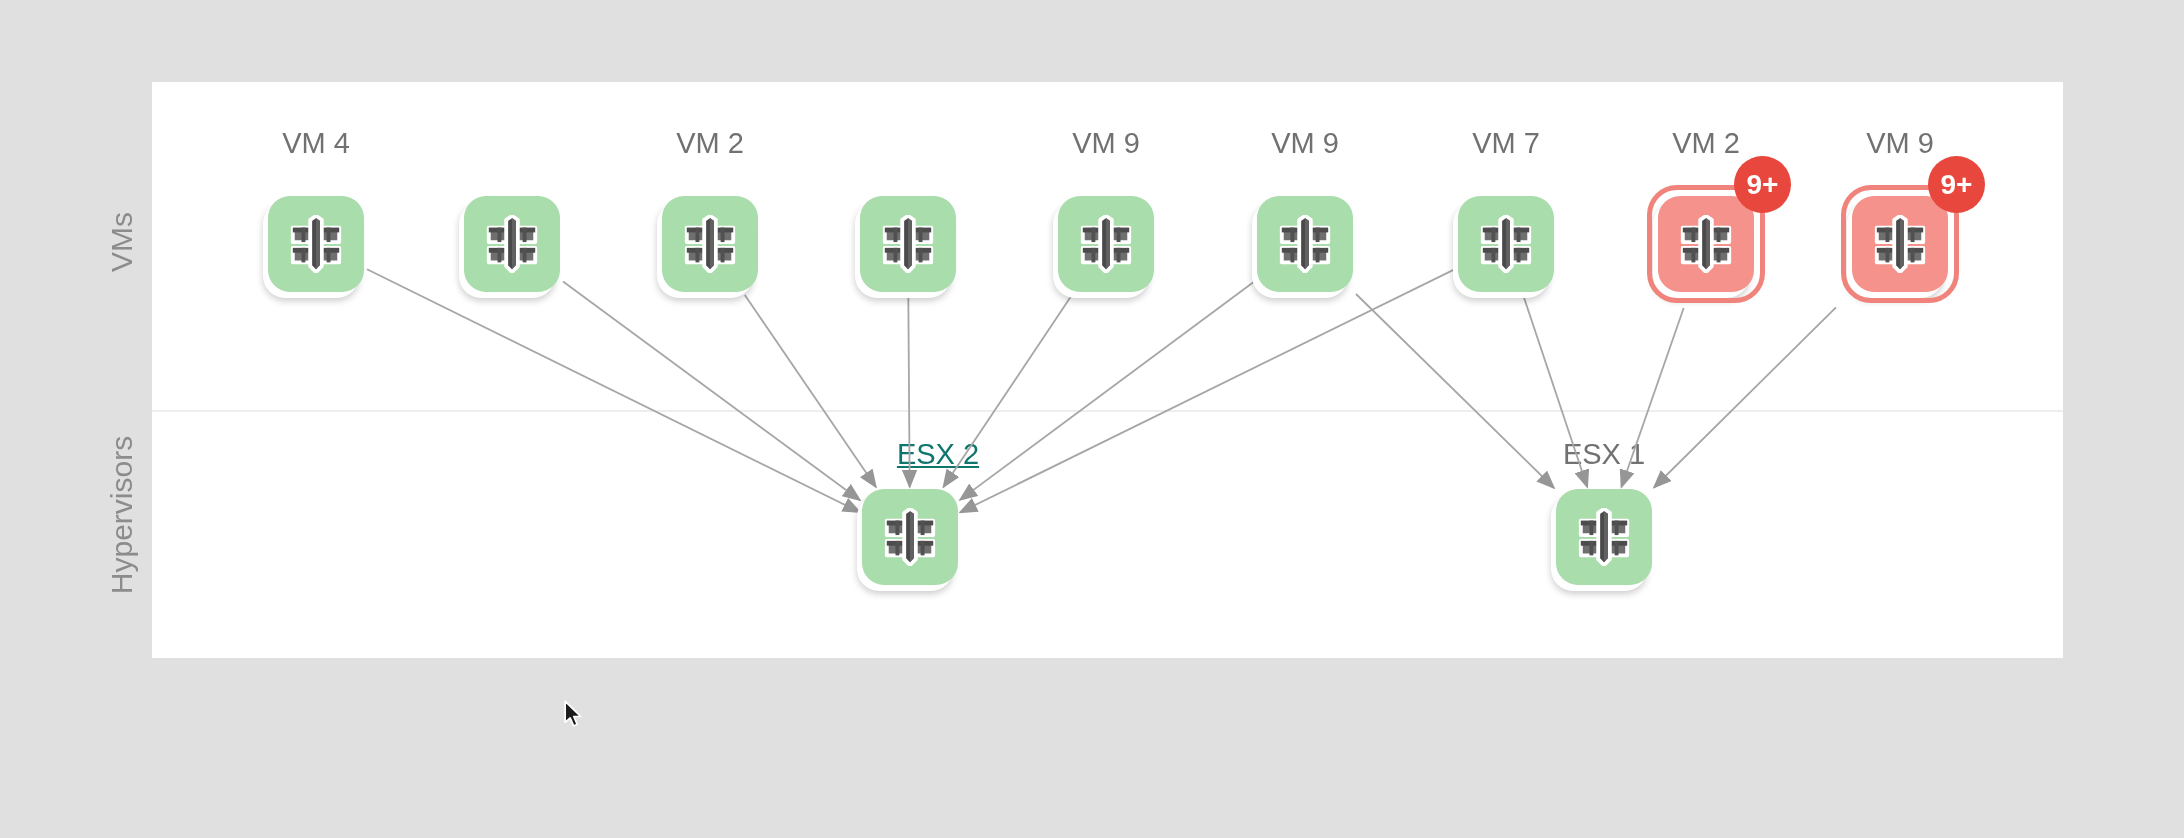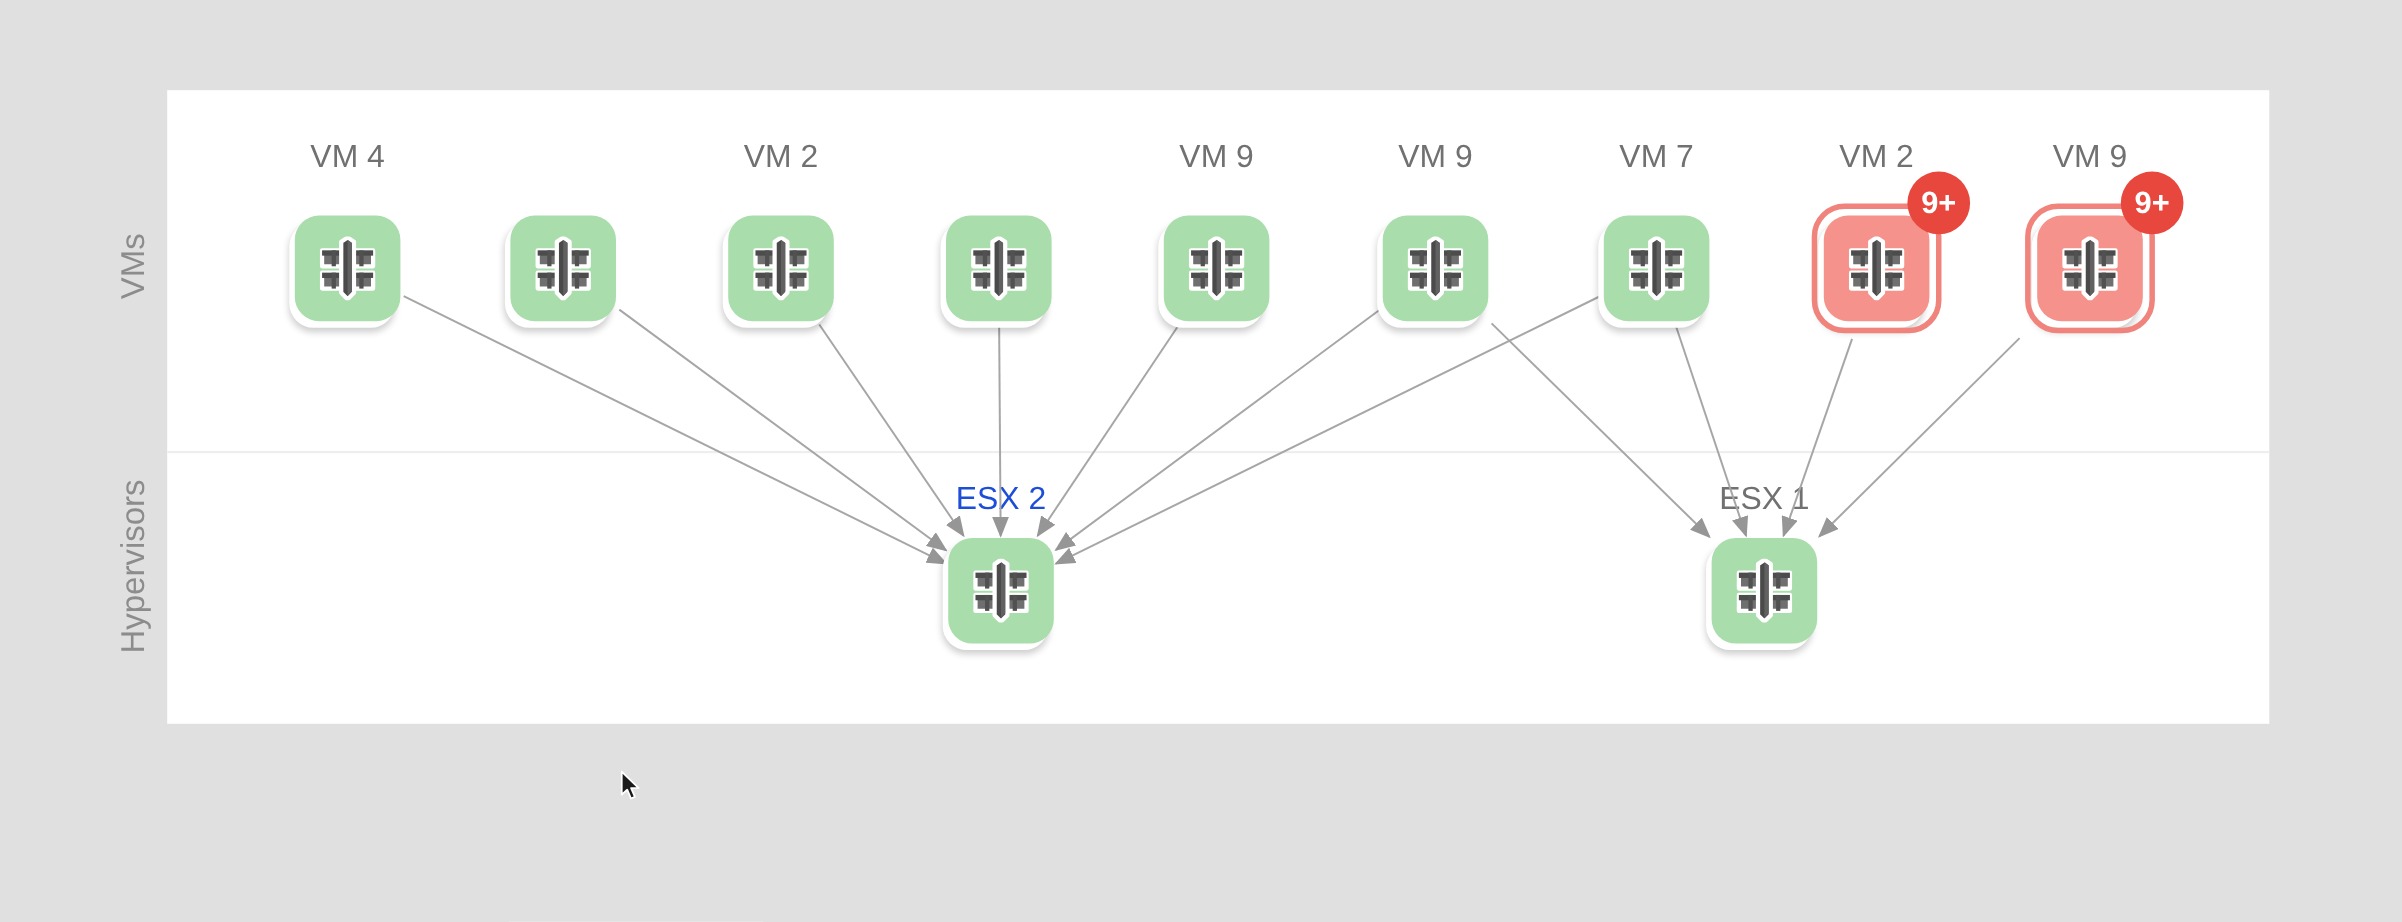--- a/index.html
+++ b/index.html
@@ -256,21 +256,21 @@
     <rect x="12" y="13" width="4" height="15" fill="#515151"></rect>
     <rect x="38" y="13" width="4" height="15" fill="#515151"></rect>
     <rect x="12" y="34" width="4" height="15" fill="#515151"></rect>
     <rect x="38" y="34" width="4" height="15" fill="#515151"></rect>
     <polygon points="21,5 27,1 33,5 33,53 27,59 21,53" fill="#4a4a4a" stroke="#ffffff" stroke-width="4" stroke-linejoin="round"></polygon>
     <polygon points="27,3 31,6 31,51 27,56" fill="#616161"></polygon>
   </svg>
         </div>
         <div class="badge" style="background: rgb(232, 71, 61);">9+</div>
       </div>
-      <div class="node-label" style="left: 648px; top: 354px; color: #1d4ed8;">ESX 2</div>
+      <div class="node-label" style="left: 676px; top: 354px; color: #0f766e; text-decoration: underline;">ESX 2</div>
       <div class="node ok" style="left: 710px; top: 407px;">
         <div class="stack-card"></div>
         <div class="tile" style="background: rgb(170, 221, 172);">
           <svg viewBox="0 0 54 60" width="56" height="58" aria-hidden="true">
     <g stroke="#ffffff" stroke-width="4" stroke-linejoin="round">
       <rect x="3" y="13" width="48" height="15" fill="#6f6f6f"></rect>
       <rect x="3" y="34" width="48" height="15" fill="#6f6f6f"></rect>
     </g>
     <rect x="3" y="13" width="48" height="5" fill="#4c4c4c"></rect>
     <rect x="3" y="34" width="48" height="5" fill="#4c4c4c"></rect>

